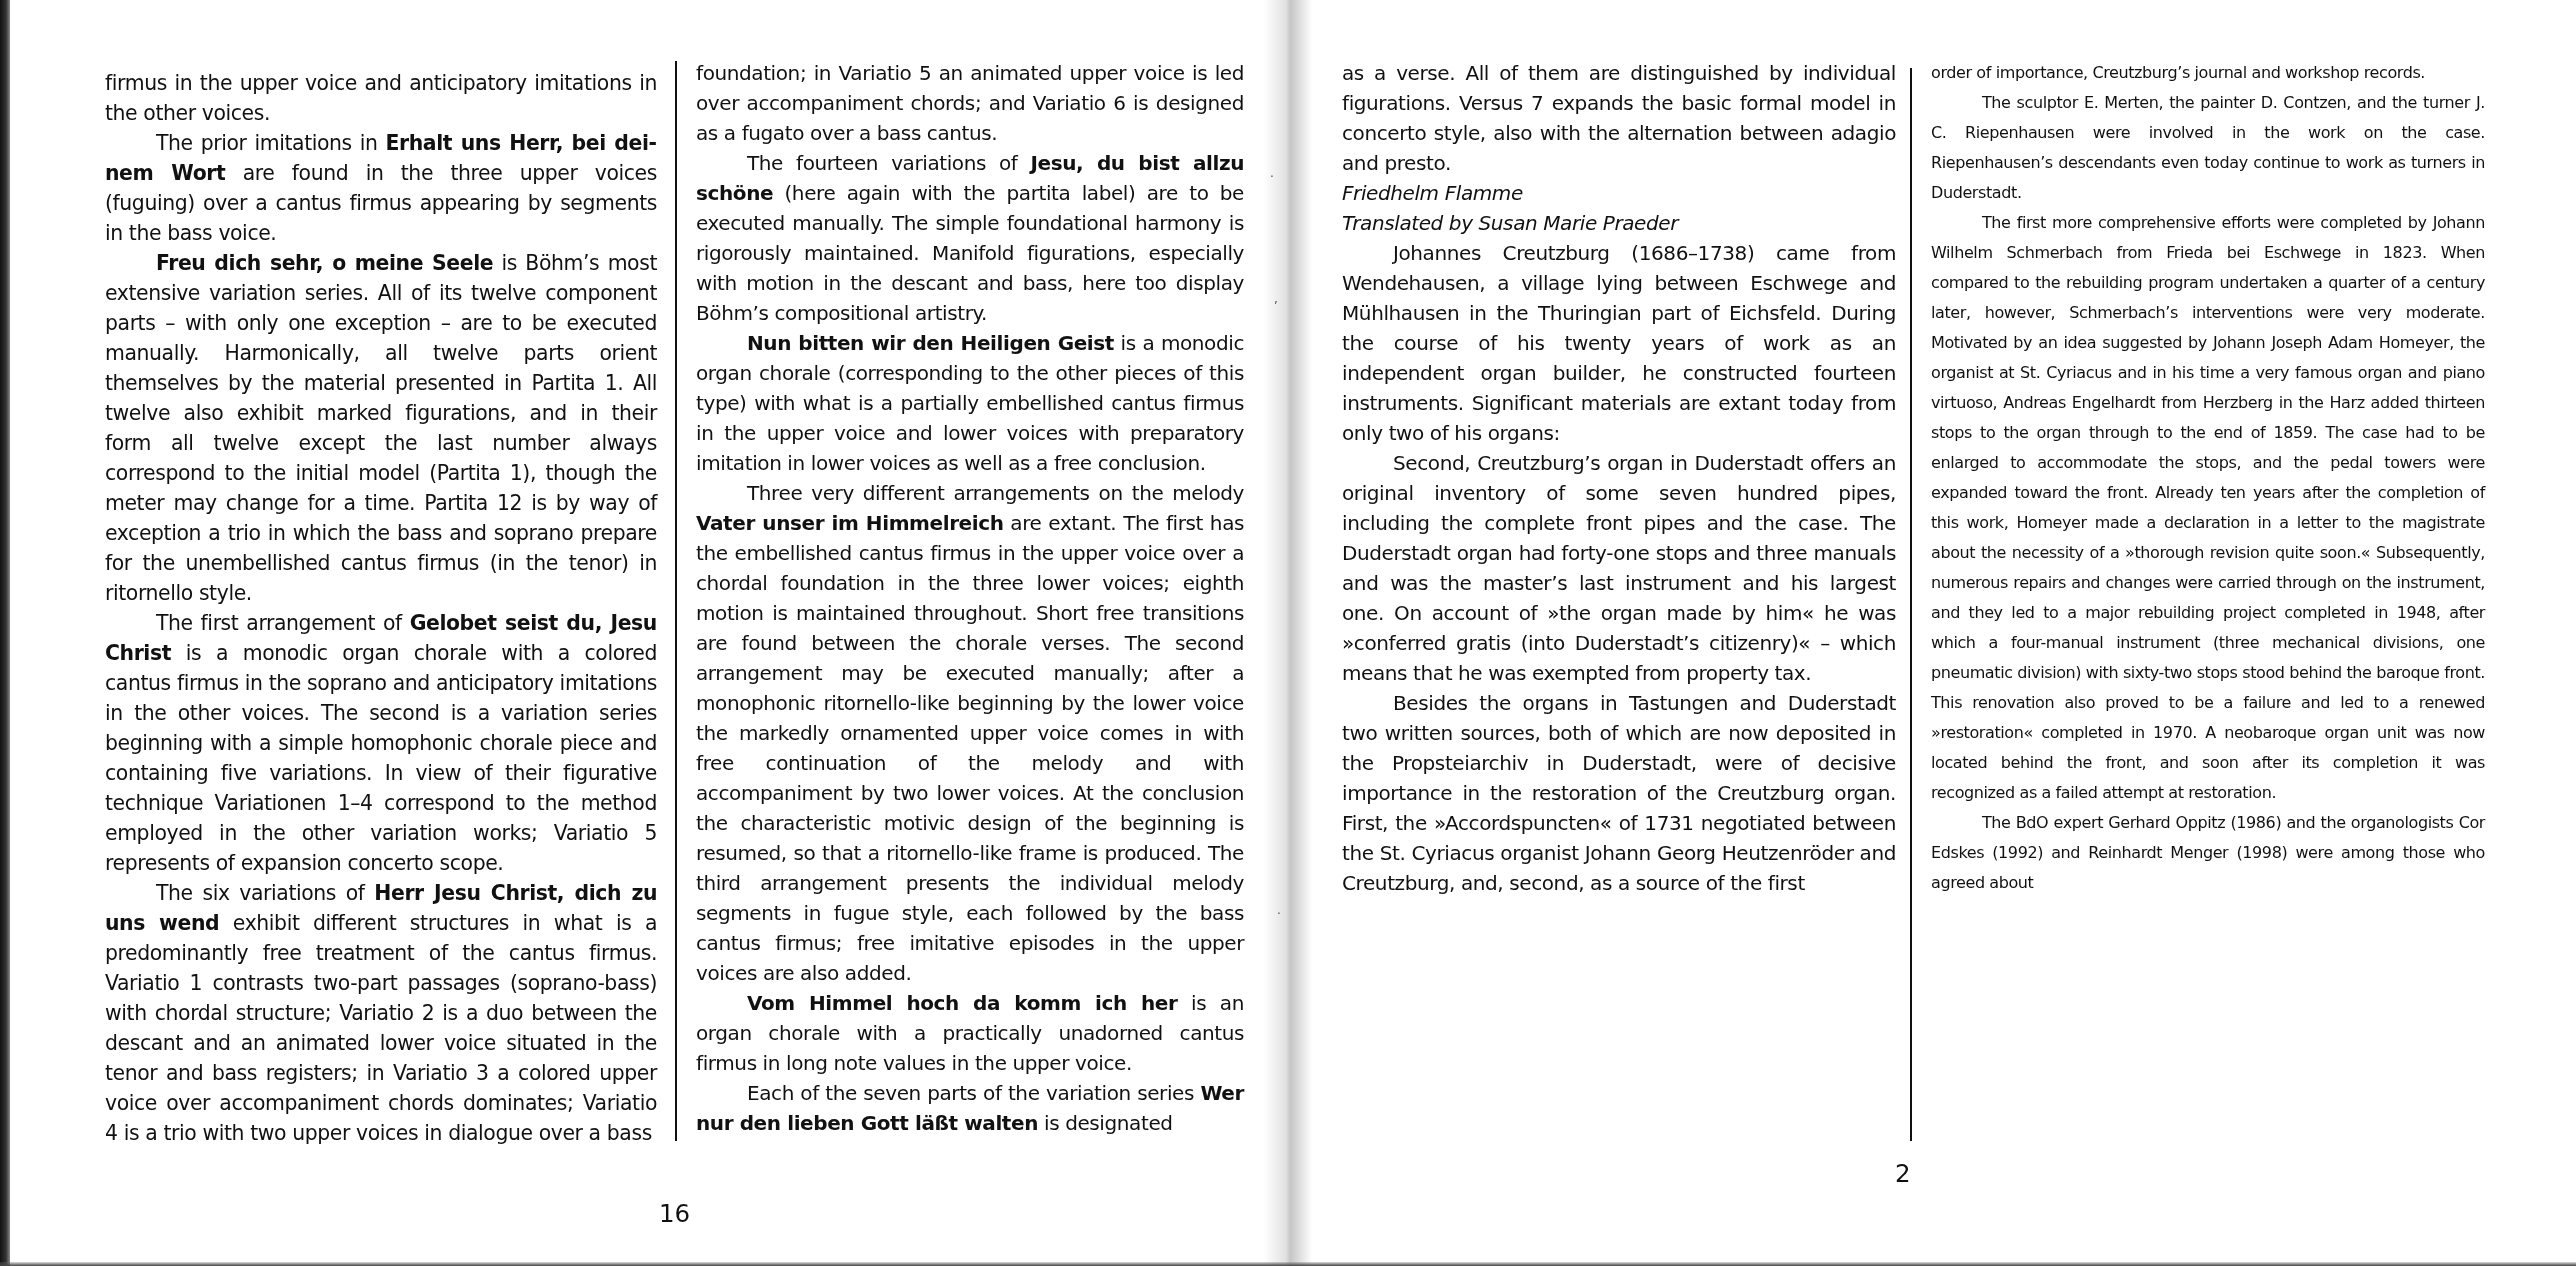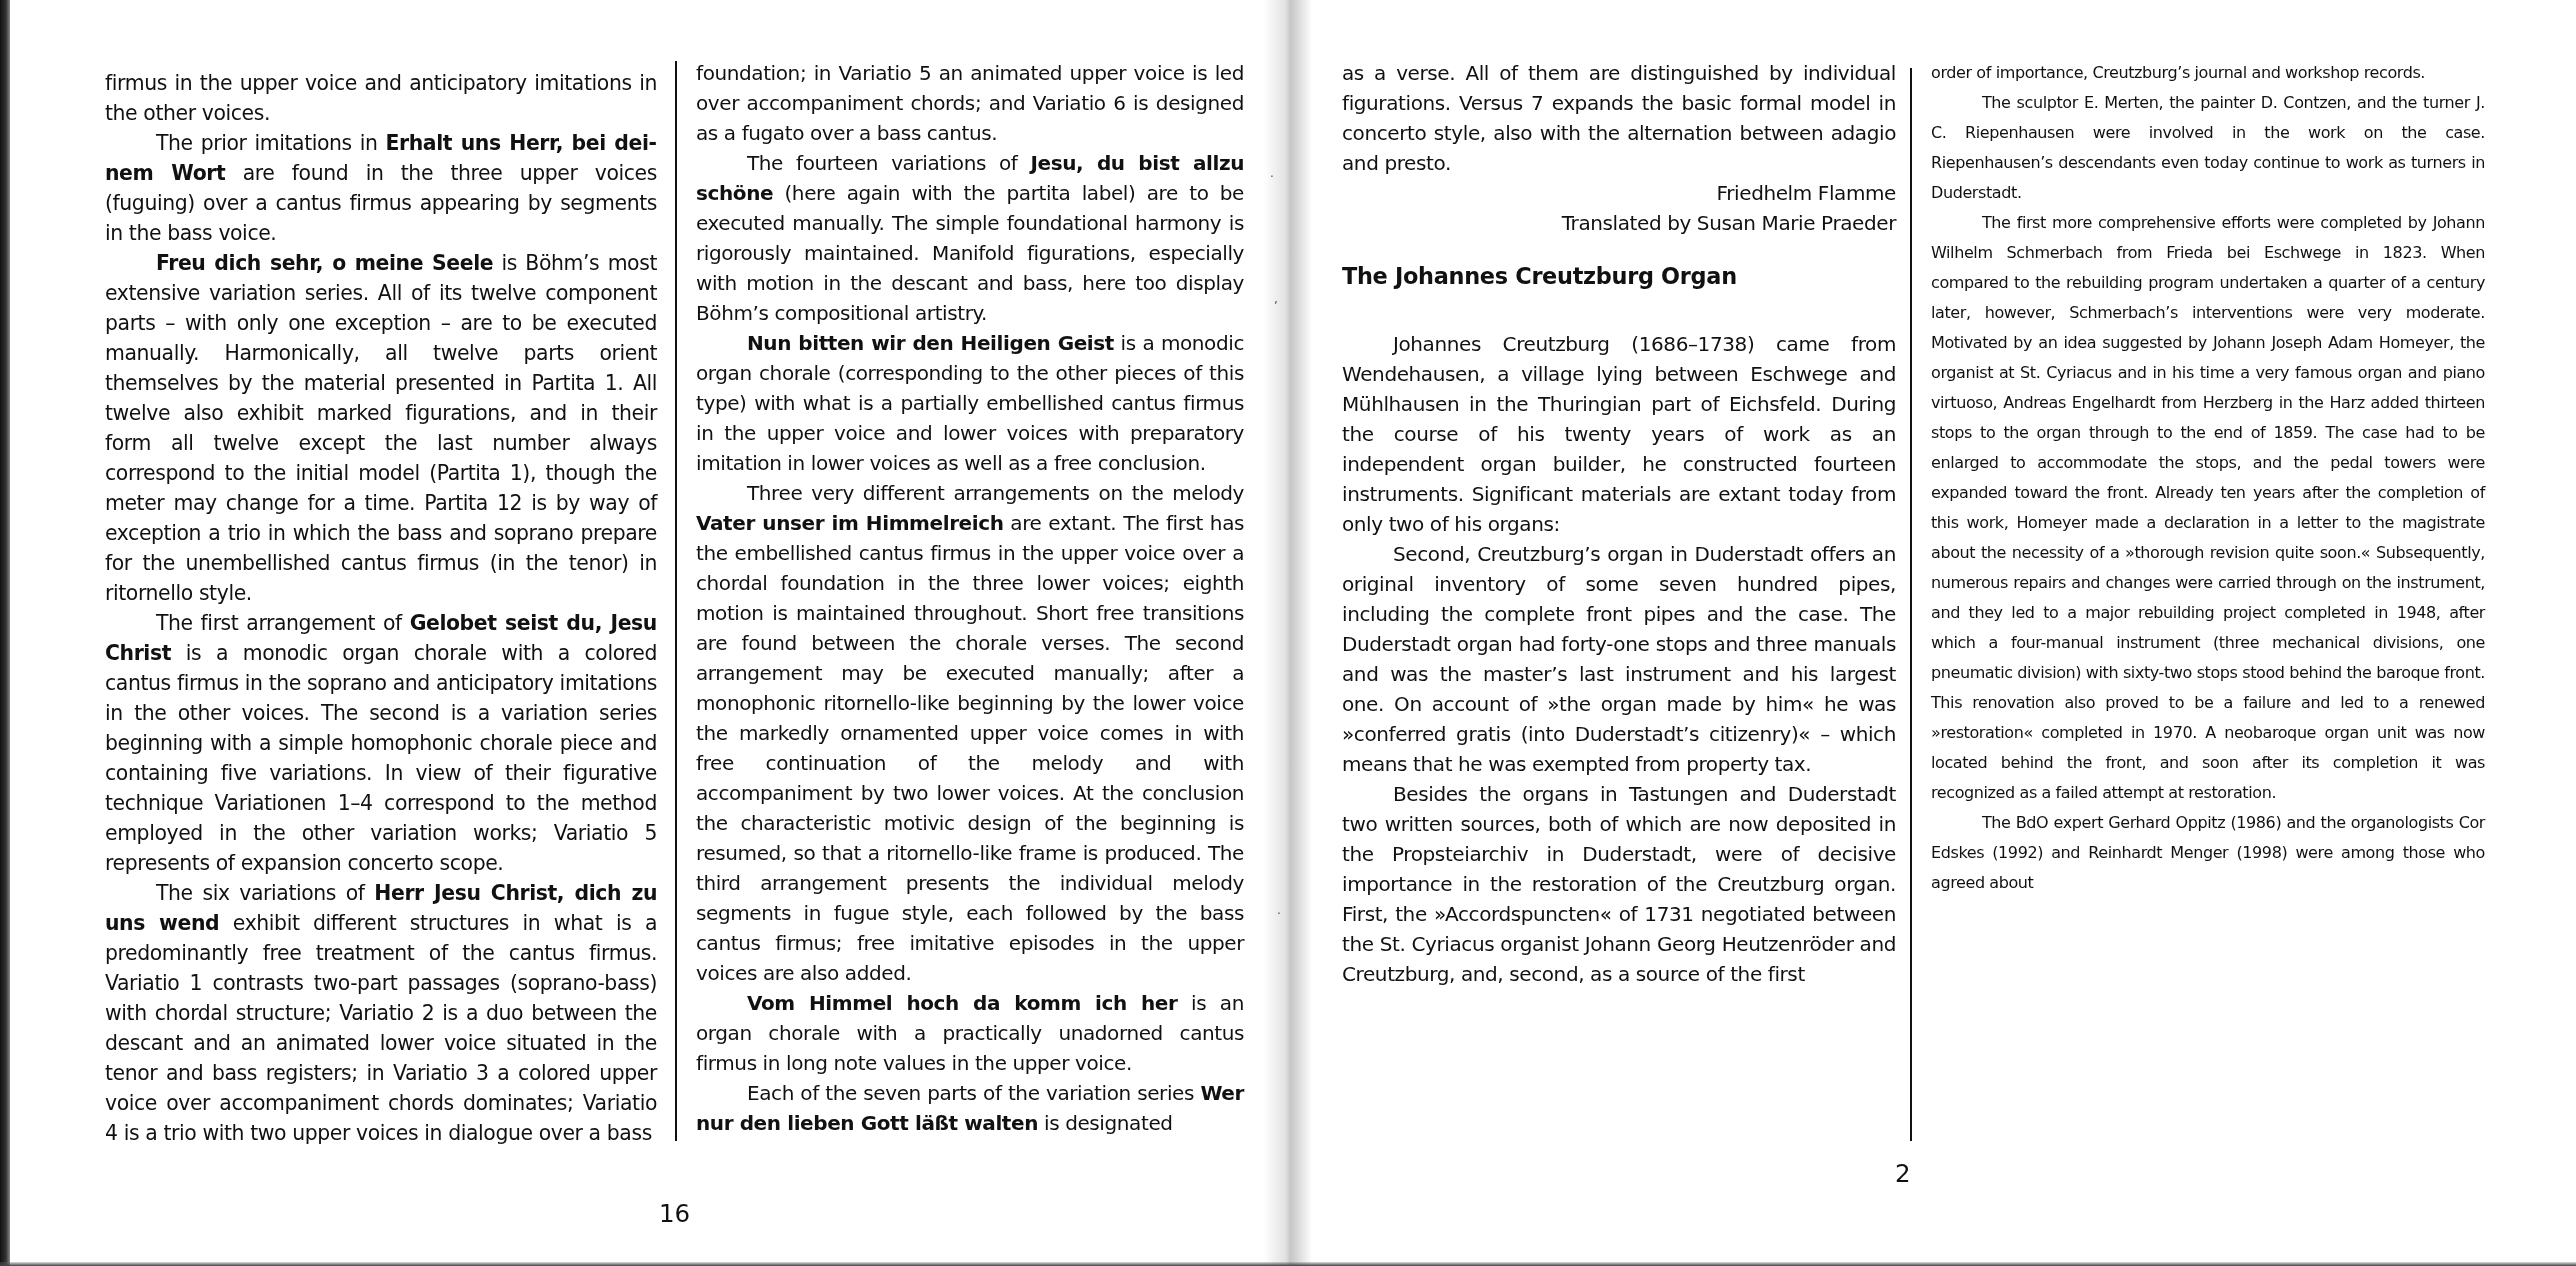--- a/index.html
+++ b/index.html
@@ -22,21 +22,21 @@
   }
   .column {
     position: absolute; top: 58px; height: 1087px;
     font-size: 22px; line-height: 30px;
     text-align: justify; hyphens: manual;
     letter-spacing: -0.4px; word-spacing: 0px;
     transform-origin: left top;
   }
   .column p { margin: 0; text-indent: 0; }
   .column p.indent { text-indent: 51px; }
-  .column p.right { text-align: right; }
+  .column p.right { font-style: italic; }
   .column h2 {
     margin: 23px 0 38px 0; font-size: 22.4px; font-weight: bold; letter-spacing: -0.3px;
   }
   .col1 { left: 105px; width: 552px; }
   .col2 { left: 696px; width: 548px; }
   .col3 { left: 1342px; width: 554px; }
   .col4 { left: 1931px; width: 554px; }
   b { font-weight: bold; }
   .divider {
     position: absolute; width: 2px; background: #111;
@@ -71,21 +71,20 @@
     <p class="indent"><b>Nun bitten wir den Heiligen Geist</b><span> is a monodic organ chorale (corresponding to the other pieces of this type) with what is a partially embellished cantus firmus in the upper voice and lower voices with preparatory imitation in lower voices as well as a free conclusion.</span></p>
     <p class="indent"><span>Three very different arrangements on the melody </span><b>Vater unser im Himmelreich</b><span> are extant. The first has the embellished cantus firmus in the upper voice over a chordal foundation in the three lower voices; eighth motion is maintained throughout. Short free transitions are found between the chorale verses. The second arrangement may be executed manually; after a monophonic ritornello-like beginning by the lower voice the markedly ornamented upper voice comes in with free continuation of the melody and with accompaniment by two lower voices. At the conclusion the characteristic motivic design of the beginning is resumed, so that a ritornello-like frame is produced. The third arrangement presents the individual melody segments in fugue style, each followed by the bass cantus firmus; free imitative episodes in the upper voices are also added.</span></p>
     <p class="indent"><b>Vom Himmel hoch da komm ich her</b><span> is an organ chorale with a practically unadorned cantus firmus in long note values in the upper voice.</span></p>
     <p class="indent"><span>Each of the seven parts of the variation series </span><b>Wer nur den lieben Gott läßt walten</b><span> is designated</span></p>
   </div>
 
 <div class="column col3" style="font-size: 20px;">
     <p><span>as a verse. All of them are distinguished by individual figurations. Versus 7 expands the basic formal model in concerto style, also with the alternation between adagio and presto.</span></p>
     <p class="right"><span>Friedhelm Flamme</span></p>
     <p class="right"><span>Translated by Susan Marie Praeder</span></p>
-    <h2><span>The Johannes Creutzburg Organ</span></h2>
     <p class="indent"><span>Johannes Creutzburg (1686–1738) came from Wendehausen, a village lying between Eschwege and Mühlhausen in the Thuringian part of Eichsfeld. During the course of his twenty years of work as an independent organ builder, he constructed fourteen instruments. Significant materials are extant today from only two of his organs:</span></p>
     <p class="indent"><span>Second, Creutzburg’s organ in Duderstadt offers an original inventory of some seven hundred pipes, including the complete front pipes and the case. The Duderstadt organ had forty-one stops and three manuals and was the master’s last instrument and his largest one. On account of »the organ made by him« he was »conferred gratis (into Duderstadt’s citizenry)« – which means that he was exempted from property tax.</span></p>
     <p class="indent"><span>Besides the organs in Tastungen and Duderstadt two written sources, both of which are now deposited in the Propsteiarchiv in Duderstadt, were of decisive importance in the restoration of the Creutzburg organ. First, the »Accordspuncten« of 1731 negotiated between the St. Cyriacus organist Johann Georg Heutzenröder and Creutzburg, and, second, as a source of the first</span></p>
   </div>
 <div class="divider div2"></div>
 <div class="column col4" style="font-size: 16px;">
     <p><span>order of importance, Creutzburg’s journal and workshop records.</span></p>
     <p class="indent"><span>The sculptor E. Merten, the painter D. Contzen, and the turner J. C. Riepenhausen were involved in the work on the case. Riepenhausen’s descendants even today continue to work as turners in Duderstadt.</span></p>
     <p class="indent"><span>The first more comprehensive efforts were com­pleted by Johann Wilhelm Schmerbach from Frieda bei Eschwege in 1823. When compared to the rebuilding program undertaken a quarter of a century later, however, Schmerbach’s interventions were very moderate. Motivated by an idea suggested by Johann Joseph Adam Homeyer, the organist at St. Cyriacus and in his time a very famous organ and piano virtuoso, Andreas Engelhardt from Herzberg in the Harz added thirteen stops to the organ through to the end of 1859. The case had to be enlarged to accommodate the stops, and the pedal towers were expanded toward the front. Already ten years after the completion of this work, Homeyer made a declaration in a letter to the magistrate about the necessity of a »thorough revision quite soon.« Subsequently, numerous repairs and changes were carried through on the instrument, and they led to a major rebuilding project completed in 1948, after which a four-manual instrument (three mechanical divisions, one pneumatic division) with sixty-two stops stood behind the baroque front. This renovation also proved to be a failure and led to a renewed »restoration« completed in 1970. A neobaroque organ unit was now located behind the front, and soon after its completion it was recognized as a failed attempt at restoration.</span></p>
     <p class="indent"><span>The BdO expert Gerhard Oppitz (1986) and the organologists Cor Edskes (1992) and Reinhardt Menger (1998) were among those who agreed about</span></p>

